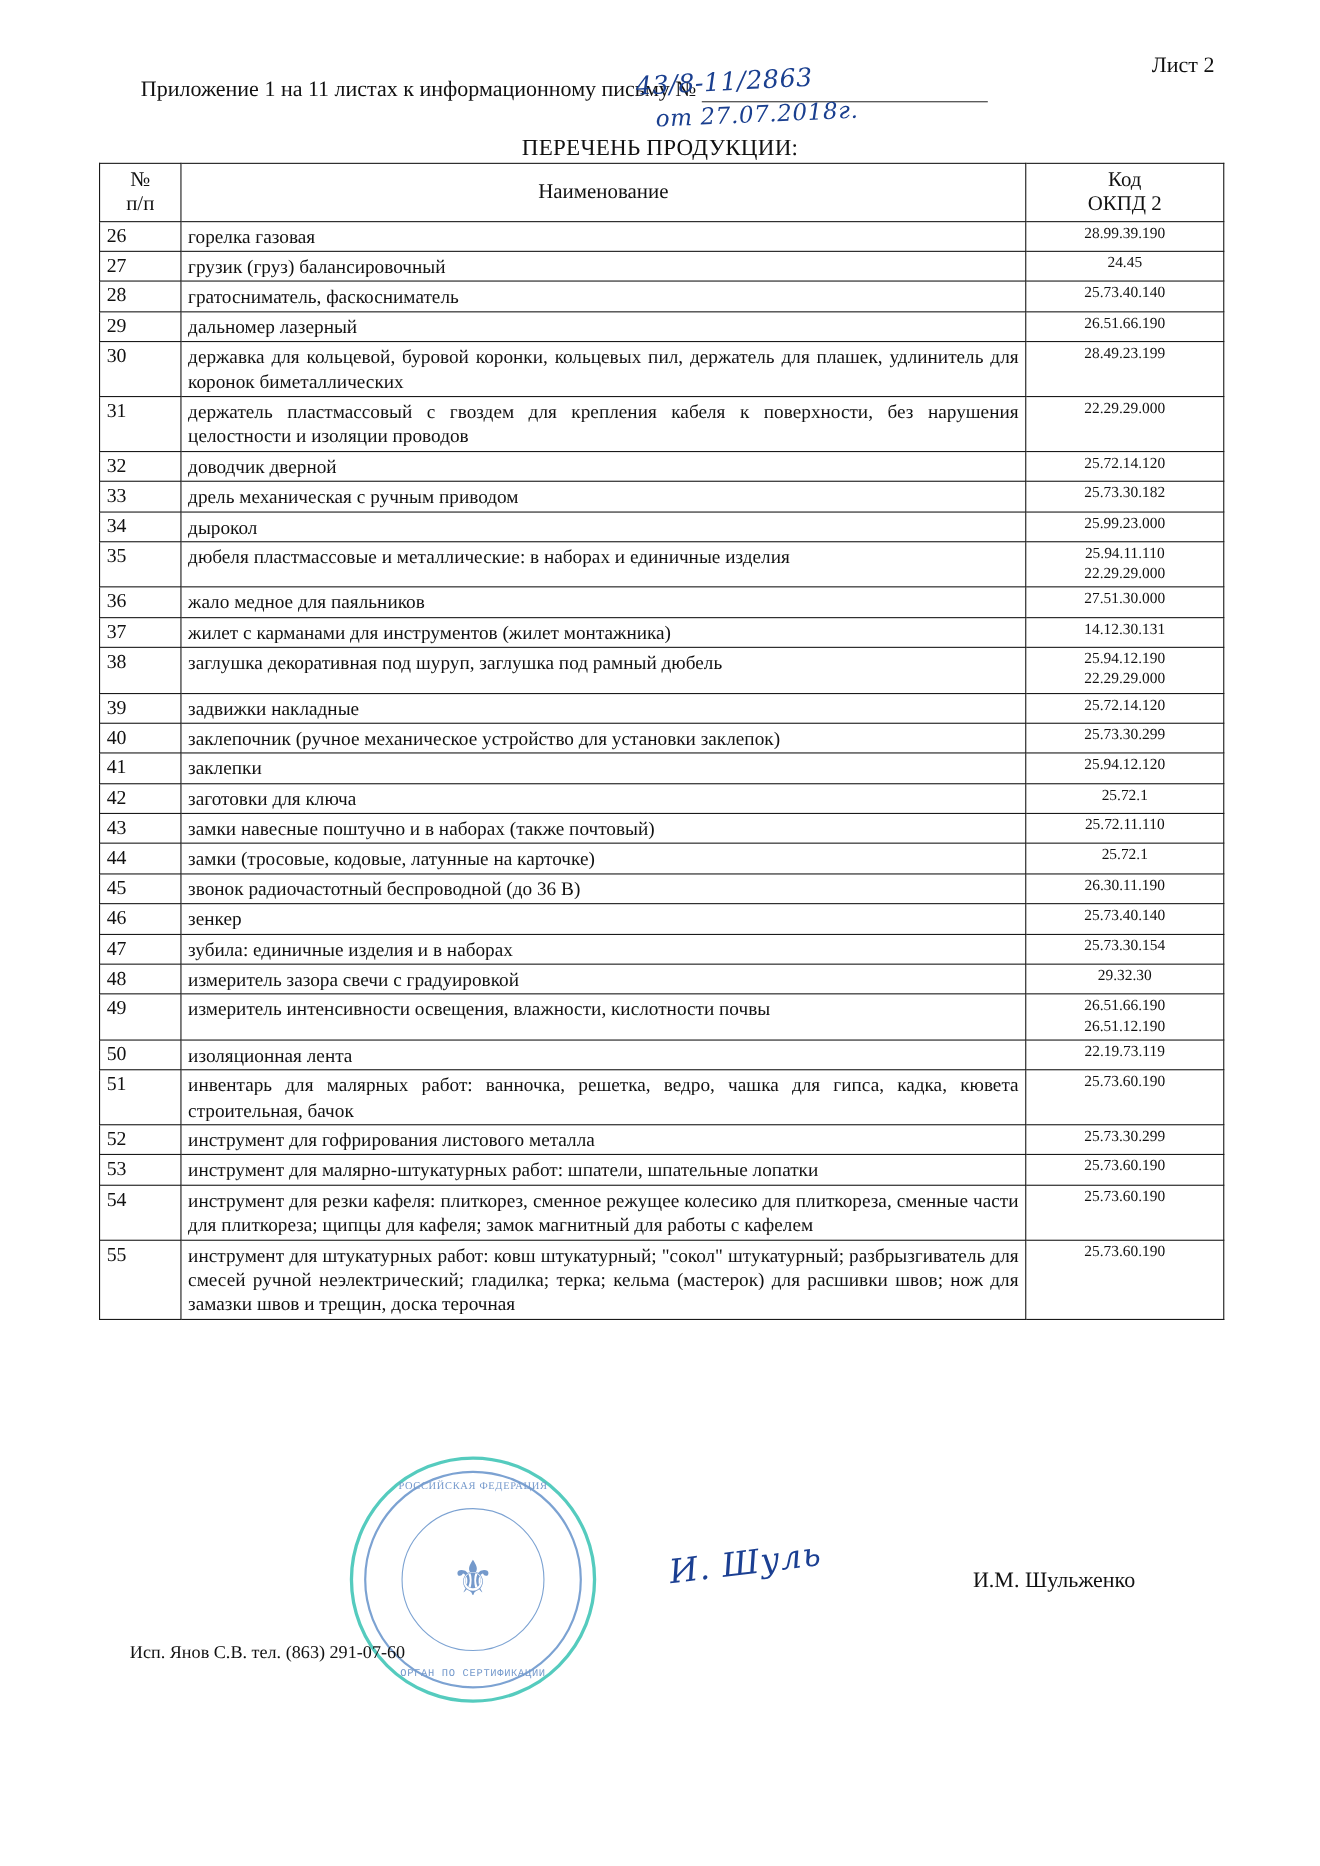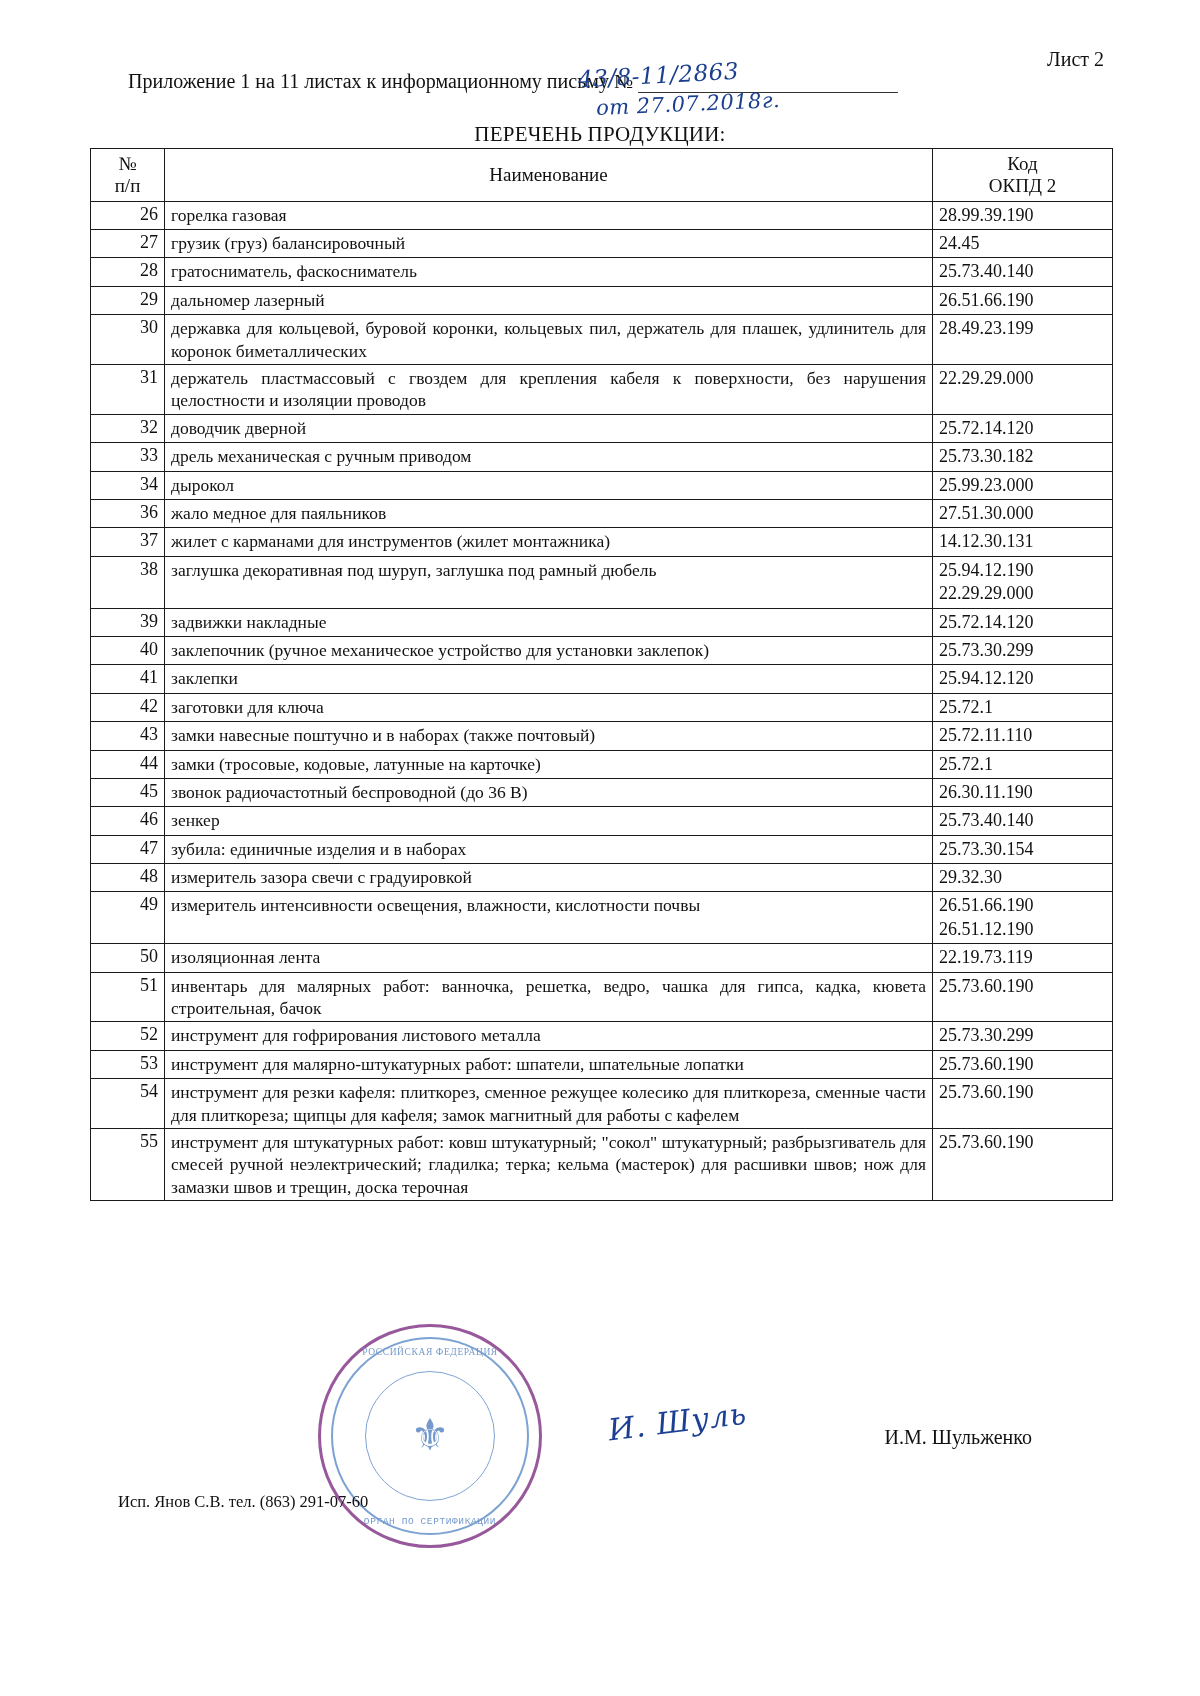--- a/index.html
+++ b/index.html
@@ -99,35 +99,35 @@
     font-weight: normal;
     font-size: 19px;
     padding: 4px 4px;
     line-height: 1.15;
   }
   col.c-num  { width: 74px; }
   col.c-name { width: 768px; }
   col.c-code { width: 180px; }
 
   td.num {
-    text-align: right;
+    text-align: left;
     font-size: 18px;
     padding-top: 3px;
   }
   td.name {
     text-align: justify;
     text-align-last: left;
     line-height: 1.28;
     padding-top: 3px;
     padding-left: 8px;
     padding-right: 8px;
   }
   td.code {
-    text-align: left;
-    font-size: 18px;
+    text-align: center;
+    font-size: 14px;
     padding-top: 3px;
     line-height: 1.3;
     white-space: pre-line;
   }
 
   
   .footer {
     position: absolute;
     left: 118px;
     right: 80px;
@@ -169,21 +169,21 @@
   }
 
   
   .stamp {
     position: absolute;
     left: 318px;
     top: 1324px;
     width: 218px;
     height: 218px;
     border-radius: 50%;
-    border: 3px solid #701a75;
+    border: 3px solid #14b8a6;
     opacity: .72;
     pointer-events: none;
   }
   .stamp::before {
     content: "";
     position: absolute;
     inset: 10px;
     border: 2px solid #4a7fc1;
     border-radius: 50%;
   }
@@ -294,20 +294,26 @@
           <td class="num">33</td>
           <td class="name">дрель механическая с ручным приводом</td>
           <td class="code">25.73.30.182</td>
         </tr>
         <tr>
           <td class="num">34</td>
           <td class="name">дырокол</td>
           <td class="code">25.99.23.000</td>
         </tr>
         <tr>
+          <td class="num">35</td>
+          <td class="name">дюбеля пластмассовые и металлические: в наборах и единичные изделия</td>
+          <td class="code">25.94.11.110
+22.29.29.000</td>
+        </tr>
+        <tr>
           <td class="num">36</td>
           <td class="name">жало медное для паяльников</td>
           <td class="code">27.51.30.000</td>
         </tr>
         <tr>
           <td class="num">37</td>
           <td class="name">жилет с карманами для инструментов (жилет монтажника)</td>
           <td class="code">14.12.30.131</td>
         </tr>
         <tr>

